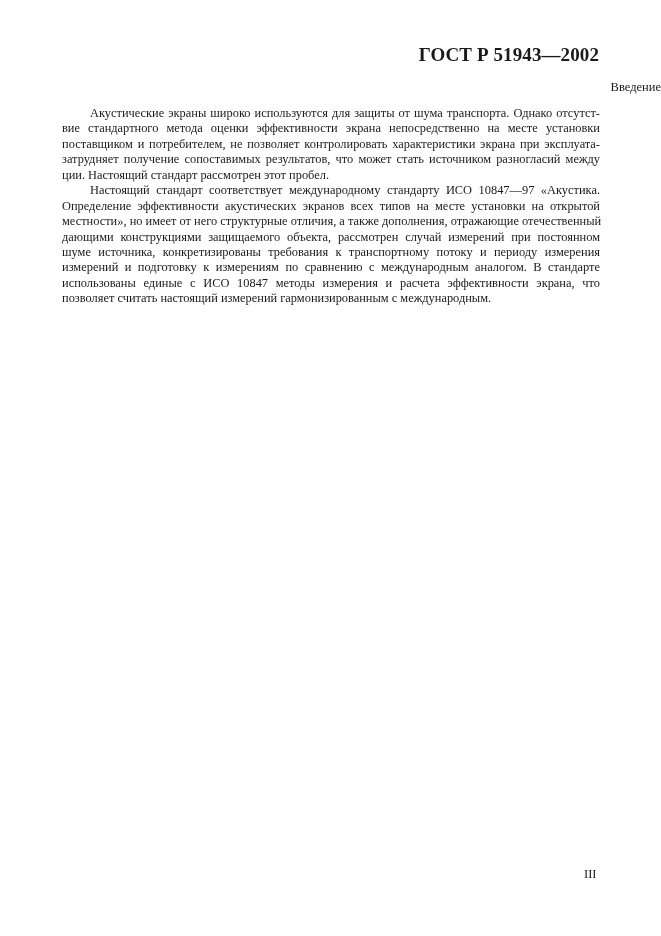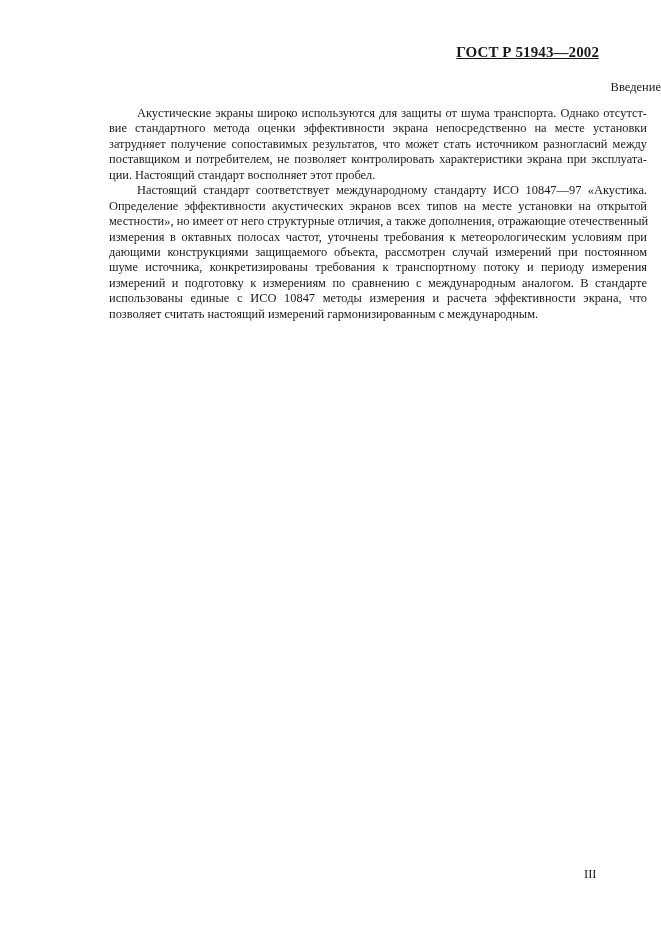--- a/index.html
+++ b/index.html
@@ -13,40 +13,38 @@
       position: relative;
       overflow: hidden;
       font-family: "Liberation Serif", "DejaVu Serif", serif;
       color: #1a1a1a;
     }
     .page-header {
       position: absolute;
       top: 44px;
       right: 62px;
       font-weight: bold;
-      font-size: 15px;
+      font-size: 19px;
       letter-spacing: 0.1px;
-      text-decoration: underline;
     }
     .section-title {
       position: absolute;
       top: 80px;
       left: 0;
       width: 661px;
       text-align: right;
       font-size: 12.5px;
     }
     .body-text {
       position: absolute;
       top: 106px;
       left: 62px;
       width: 538px;
       font-size: 12.4px;
       line-height: 15.45px;
-      margin-left: 47px;
     }
     .line {
       display: block;
       text-align: justify;
       text-align-last: justify;
       white-space: nowrap;
       height: 15.45px;
     }
     .line.indent {
       padding-left: 28px;
@@ -65,29 +63,28 @@
 <body>
 
 <div class="page-header">ГОСТ Р 51943—2002</div>
 
 <div class="section-title">Введение</div>
 
 <div class="body-text">
   <div>
     <span class="line indent">Акустические экраны широко используются для защиты от шума транспорта. Однако отсутст-</span>
     <span class="line">вие стандартного метода оценки эффективности экрана непосредственно на месте установки</span>
+    <span class="line">поставщиком и потребителем, не позволяет контролировать характеристики экрана при эксплуата-</span>
     <span class="line">затрудняет получение сопоставимых результатов, что может стать источником разногласий между</span>
-    <span class="line">поставщиком и потребителем, не позволяет контролировать характеристики экрана при эксплуата-</span>
-    <span class="line last">ции. Настоящий стандарт восполняет этот пробел.</span>
+    <span class="line last">ции. Настоящий стандарт рассмотрен этот пробел.</span>
   </div>
   <div>
     <span class="line indent">Настоящий стандарт соответствует международному стандарту ИСО 10847—97 «Акустика.</span>
     <span class="line">Определение эффективности акустических экранов всех типов на месте установки на открытой</span>
     <span class="line">местности», но имеет от него структурные отличия, а также дополнения, отражающие отечественный</span>
-    <span class="line">измерения в октавных полосах частот, уточнены требования к метеорологическим условиям при</span>
     <span class="line">дающими конструкциями защищаемого объекта, рассмотрен случай измерений при постоянном</span>
     <span class="line">шуме источника, конкретизированы требования к транспортному потоку и периоду измерения</span>
     <span class="line">измерений и подготовку к измерениям по сравнению с международным аналогом. В стандарте</span>
     <span class="line">использованы единые с ИСО 10847 методы измерения и расчета эффективности экрана, что</span>
     <span class="line last">позволяет считать настоящий измерений гармонизированным с международным.</span>
   </div>
 </div>
 
 <div class="page-number">III</div>
 

